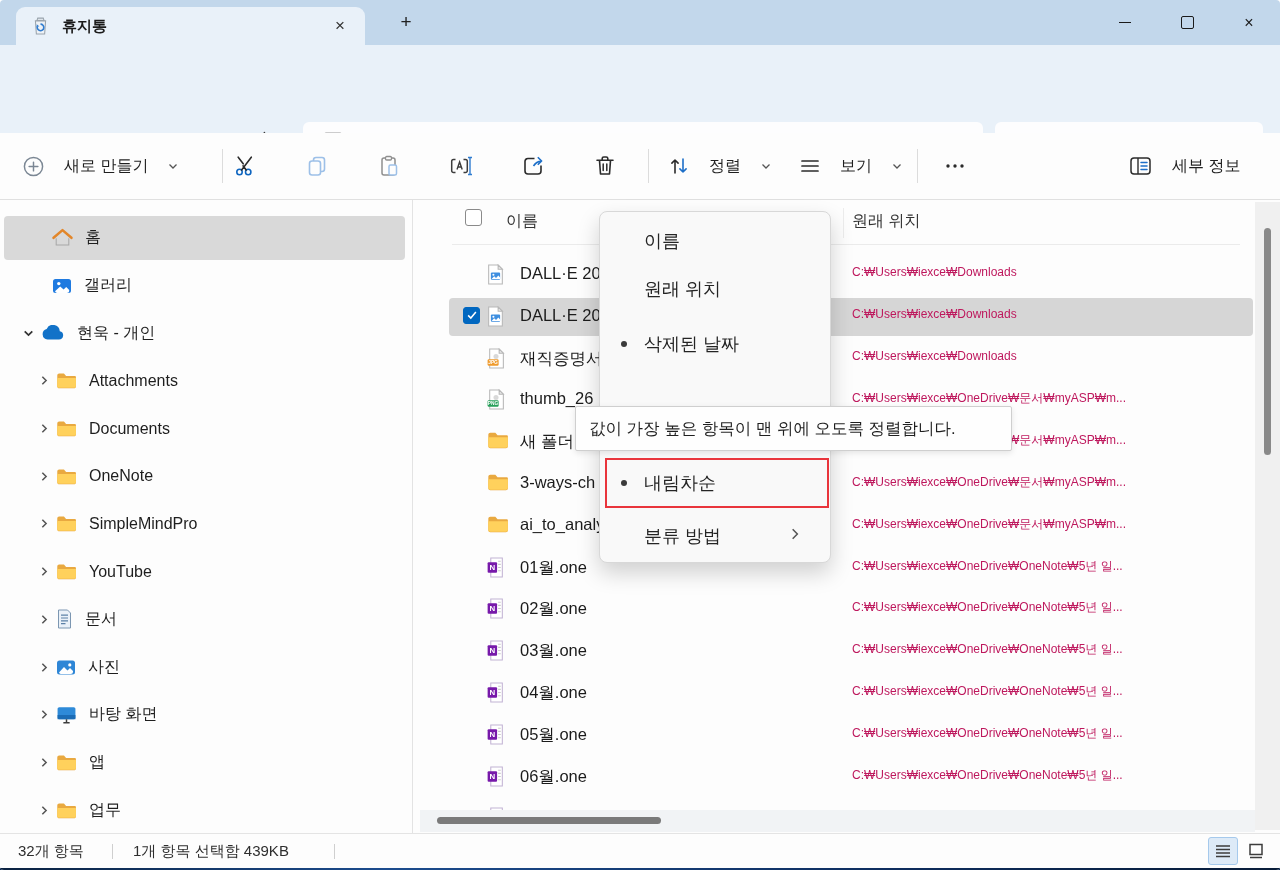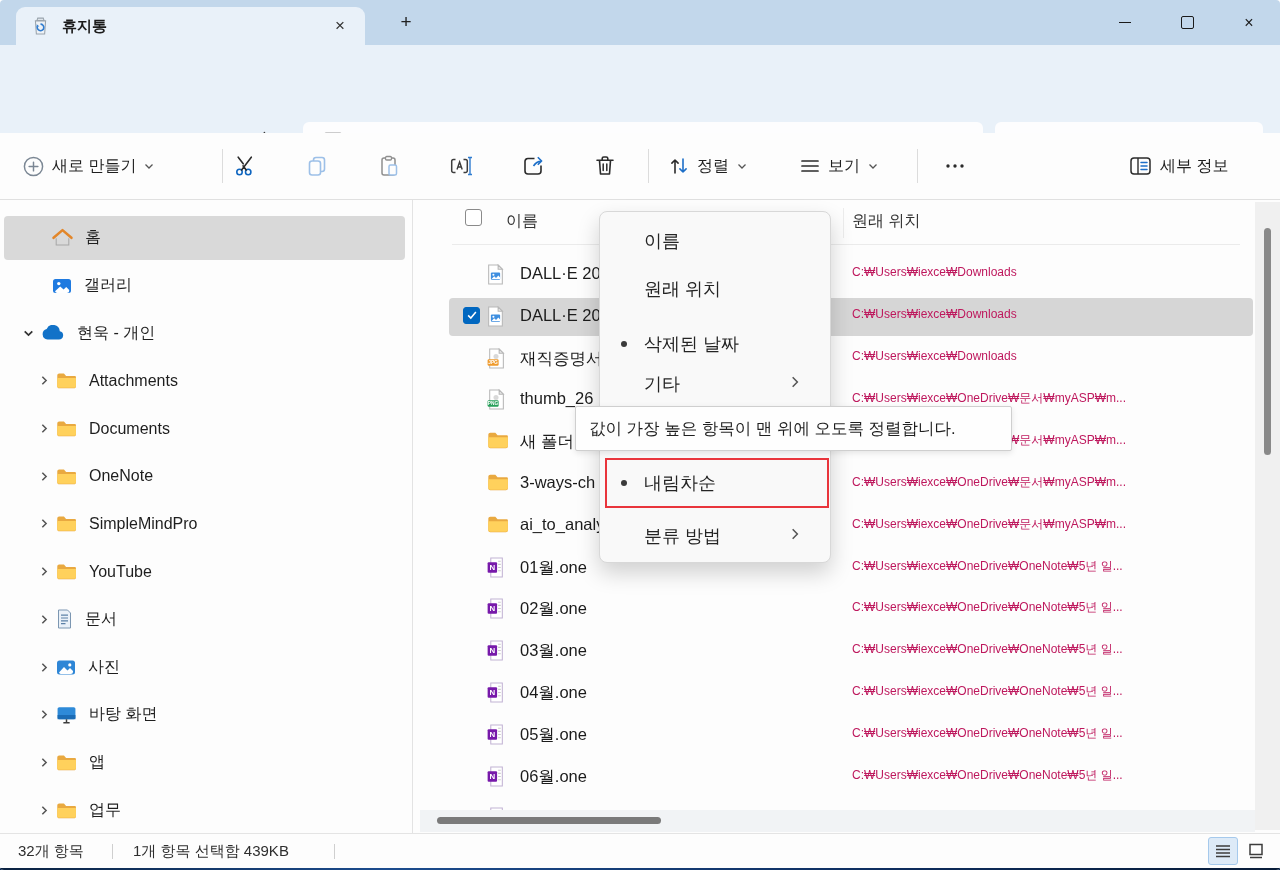--- a/index.html
+++ b/index.html
@@ -25,21 +25,21 @@
   .addressbar{position:absolute;left:303px;top:77px;width:680px;height:38px;background:#fdfdfe;border-radius:6px;}
   .addr-icon{position:absolute;left:18px;top:8px;}
   .addr-chev{position:absolute;left:68px;top:7px;font-size:17px;color:#444;}
   .addr-text{position:absolute;left:112px;top:8px;font-size:17px;color:#1b1b1b;}
   .searchbar{position:absolute;left:995px;top:77px;width:268px;height:38px;background:#fdfdfe;border-radius:6px;}
   .search-text{position:absolute;left:22px;top:9px;font-size:16px;color:#555;}
   .search-icon{position:absolute;right:16px;top:9px;}
   
   .toolbar{position:absolute;left:0;top:133px;width:1280px;height:67px;background:#fdfdfd;border-bottom:1px solid #e0e0e0;box-sizing:border-box;}
   .tbtn{position:absolute;top:12px;height:42px;display:flex;align-items:center;border-radius:5px;}
-  .tlabel{font-size:16px;color:#1f1f1f;margin:0 7px;white-space:nowrap;}
+  .tlabel{font-size:16px;color:#1f1f1f;margin:0 19px;white-space:nowrap;}
   .tsep{position:absolute;top:16px;width:1px;height:34px;background:#dcdcdc;}
   
   .content{position:absolute;left:0;top:200px;width:1280px;height:633px;background:#fdfdfd;}
   .sidebar{position:absolute;left:0;top:0;width:413px;height:633px;border-right:1px solid #e3e3e3;box-sizing:border-box;overflow:hidden;padding-top:14px;}
   .side-item{height:47.7px;display:flex;align-items:center;position:relative;font-size:16px;color:#1e1e1e;}
   .side-item.selected::before{content:"";position:absolute;left:4px;right:7px;top:2px;bottom:2px;background:#d9d9d9;border-radius:4px;}
   .side-item>*{position:relative;}
   .chev{width:24px;display:flex;justify-content:center;}
   .si-top{padding-left:52px;}
   .si-root{padding-left:16px;}
@@ -654,29 +654,20 @@
     <div class="ctx-item" style="top:55px">
       <span class="ctx-bullet"></span>
       <span>원래 위치</span>
     </div>
     <div class="ctx-item" style="top:110px">
       <span class="ctx-bullet">
           <span class="dot"></span>
         </span>
       <span>삭제된 날짜</span>
     </div>
-    <div class="ctx-item" style="top:150px">
-      <span class="ctx-bullet"></span>
-      <span>기타</span>
-      <span class="ctx-arrow">
-          <svg width="14" height="14" viewBox="0 0 12 12">
-            <path d="M4 2 8 6l-4 4" fill="none" stroke="#555" stroke-width="1.3"></path>
-          </svg>
-        </span>
-    </div>
     <div class="ctx-item" style="top:249px">
       <span class="ctx-bullet">
           <span class="dot"></span>
         </span>
       <span>내림차순</span>
     </div>
     <div class="ctx-item" style="top:302px">
       <span class="ctx-bullet"></span>
       <span>분류 방법</span>
       <span class="ctx-arrow">

